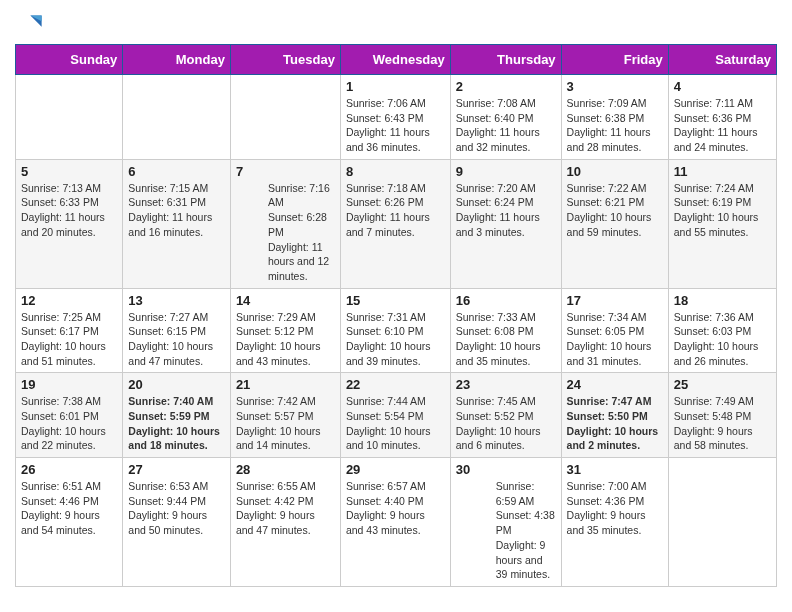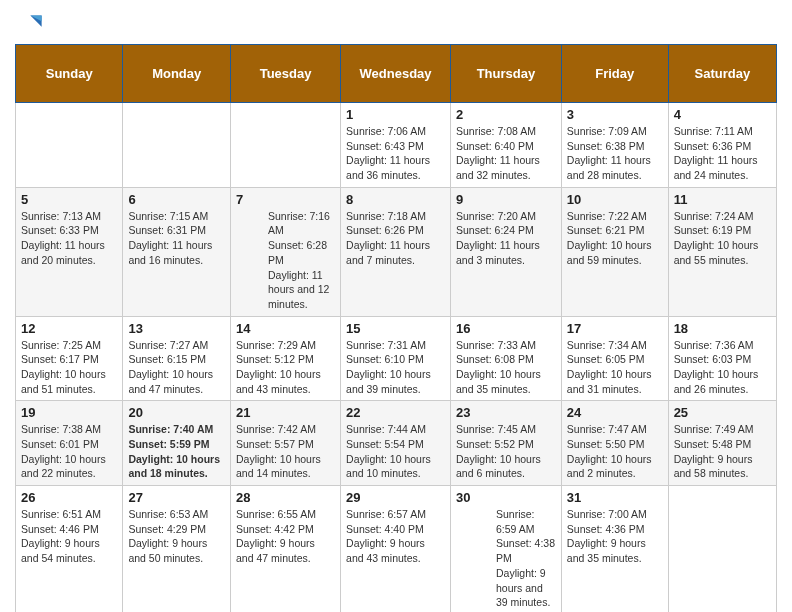--- a/index.html
+++ b/index.html
@@ -47,26 +47,26 @@
       font-size: 16px;
       color: #444;
       margin-top: 2px;
     }
     table {
       width: 100%;
       border-collapse: collapse;
       border: 1px solid #ccc;
     }
     thead tr th {
-      background-color: #a16207;
+      background-color: #a21caf;
       color: #fff;
       font-size: 13px;
       font-weight: bold;
-      padding: 21px 5px;
-      text-align: center;
+      padding: 7px 5px;
+      text-align: right;
       border: 1px solid #1e5a9a;
     }
     tbody tr td {
       vertical-align: top;
       border: 1px solid #ccc;
       padding: 4px 5px;
       width: 113px;
       min-height: 80px;
       background: #fff;
     }
@@ -265,42 +265,42 @@
 Daylight: 10 hours and 10 minutes.</div>
         </td>
         <td>
           <div class="day-number">23</div>
           <div class="day-info" style="white-space: pre-line;">Sunrise: 7:45 AM
 Sunset: 5:52 PM
 Daylight: 10 hours and 6 minutes.</div>
         </td>
         <td>
           <div class="day-number">24</div>
-          <div class="day-info" style="white-space: pre-line;">Sunrise: 7:47 AM
+          <div class="day-info" style="white-space: pre-line; font-weight: bold;">Sunrise: 7:47 AM
 Sunset: 5:50 PM
 Daylight: 10 hours and 2 minutes.</div>
         </td>
         <td>
           <div class="day-number">25</div>
           <div class="day-info" style="white-space: pre-line;">Sunrise: 7:49 AM
 Sunset: 5:48 PM
 Daylight: 9 hours and 58 minutes.</div>
         </td>
       </tr>
       <tr>
         <td>
           <div class="day-number">26</div>
           <div class="day-info" style="white-space: pre-line;">Sunrise: 6:51 AM
 Sunset: 4:46 PM
 Daylight: 9 hours and 54 minutes.</div>
         </td>
         <td>
           <div class="day-number">27</div>
           <div class="day-info" style="white-space: pre-line;">Sunrise: 6:53 AM
-Sunset: 4:29 PM
+Sunset: 9:44 PM
 Daylight: 9 hours and 50 minutes.</div>
         </td>
         <td>
           <div class="day-number">28</div>
           <div class="day-info" style="white-space: pre-line;">Sunrise: 6:55 AM
 Sunset: 4:42 PM
 Daylight: 9 hours and 47 minutes.</div>
         </td>
         <td>
           <div class="day-number">29</div>

